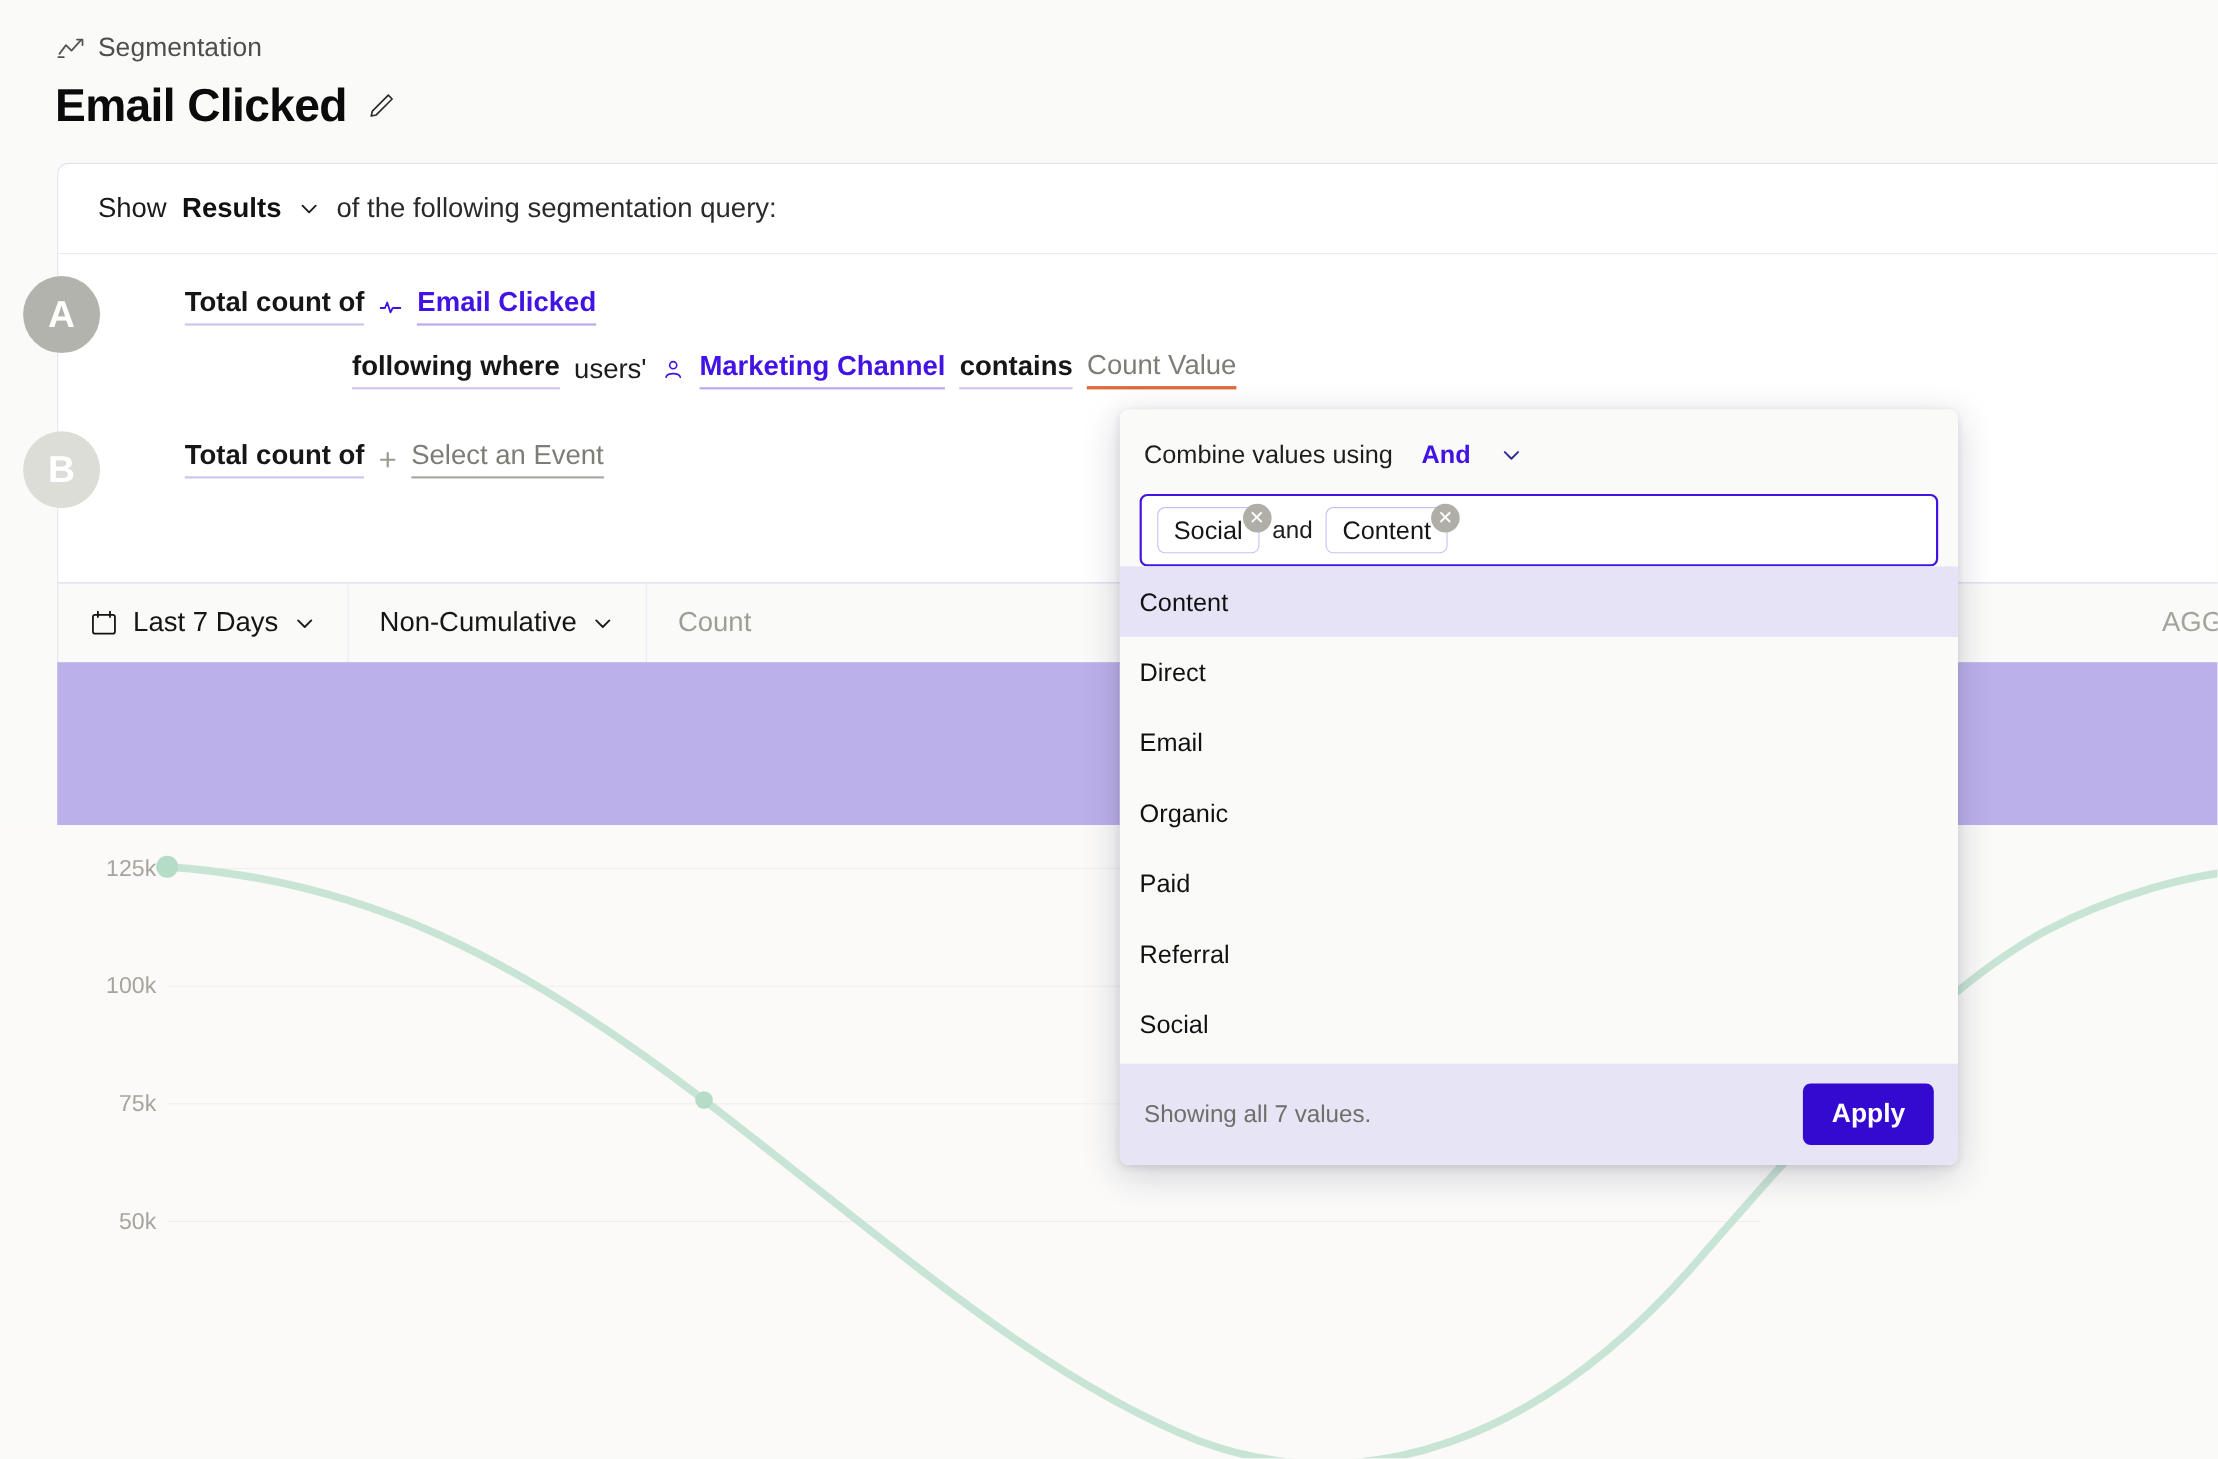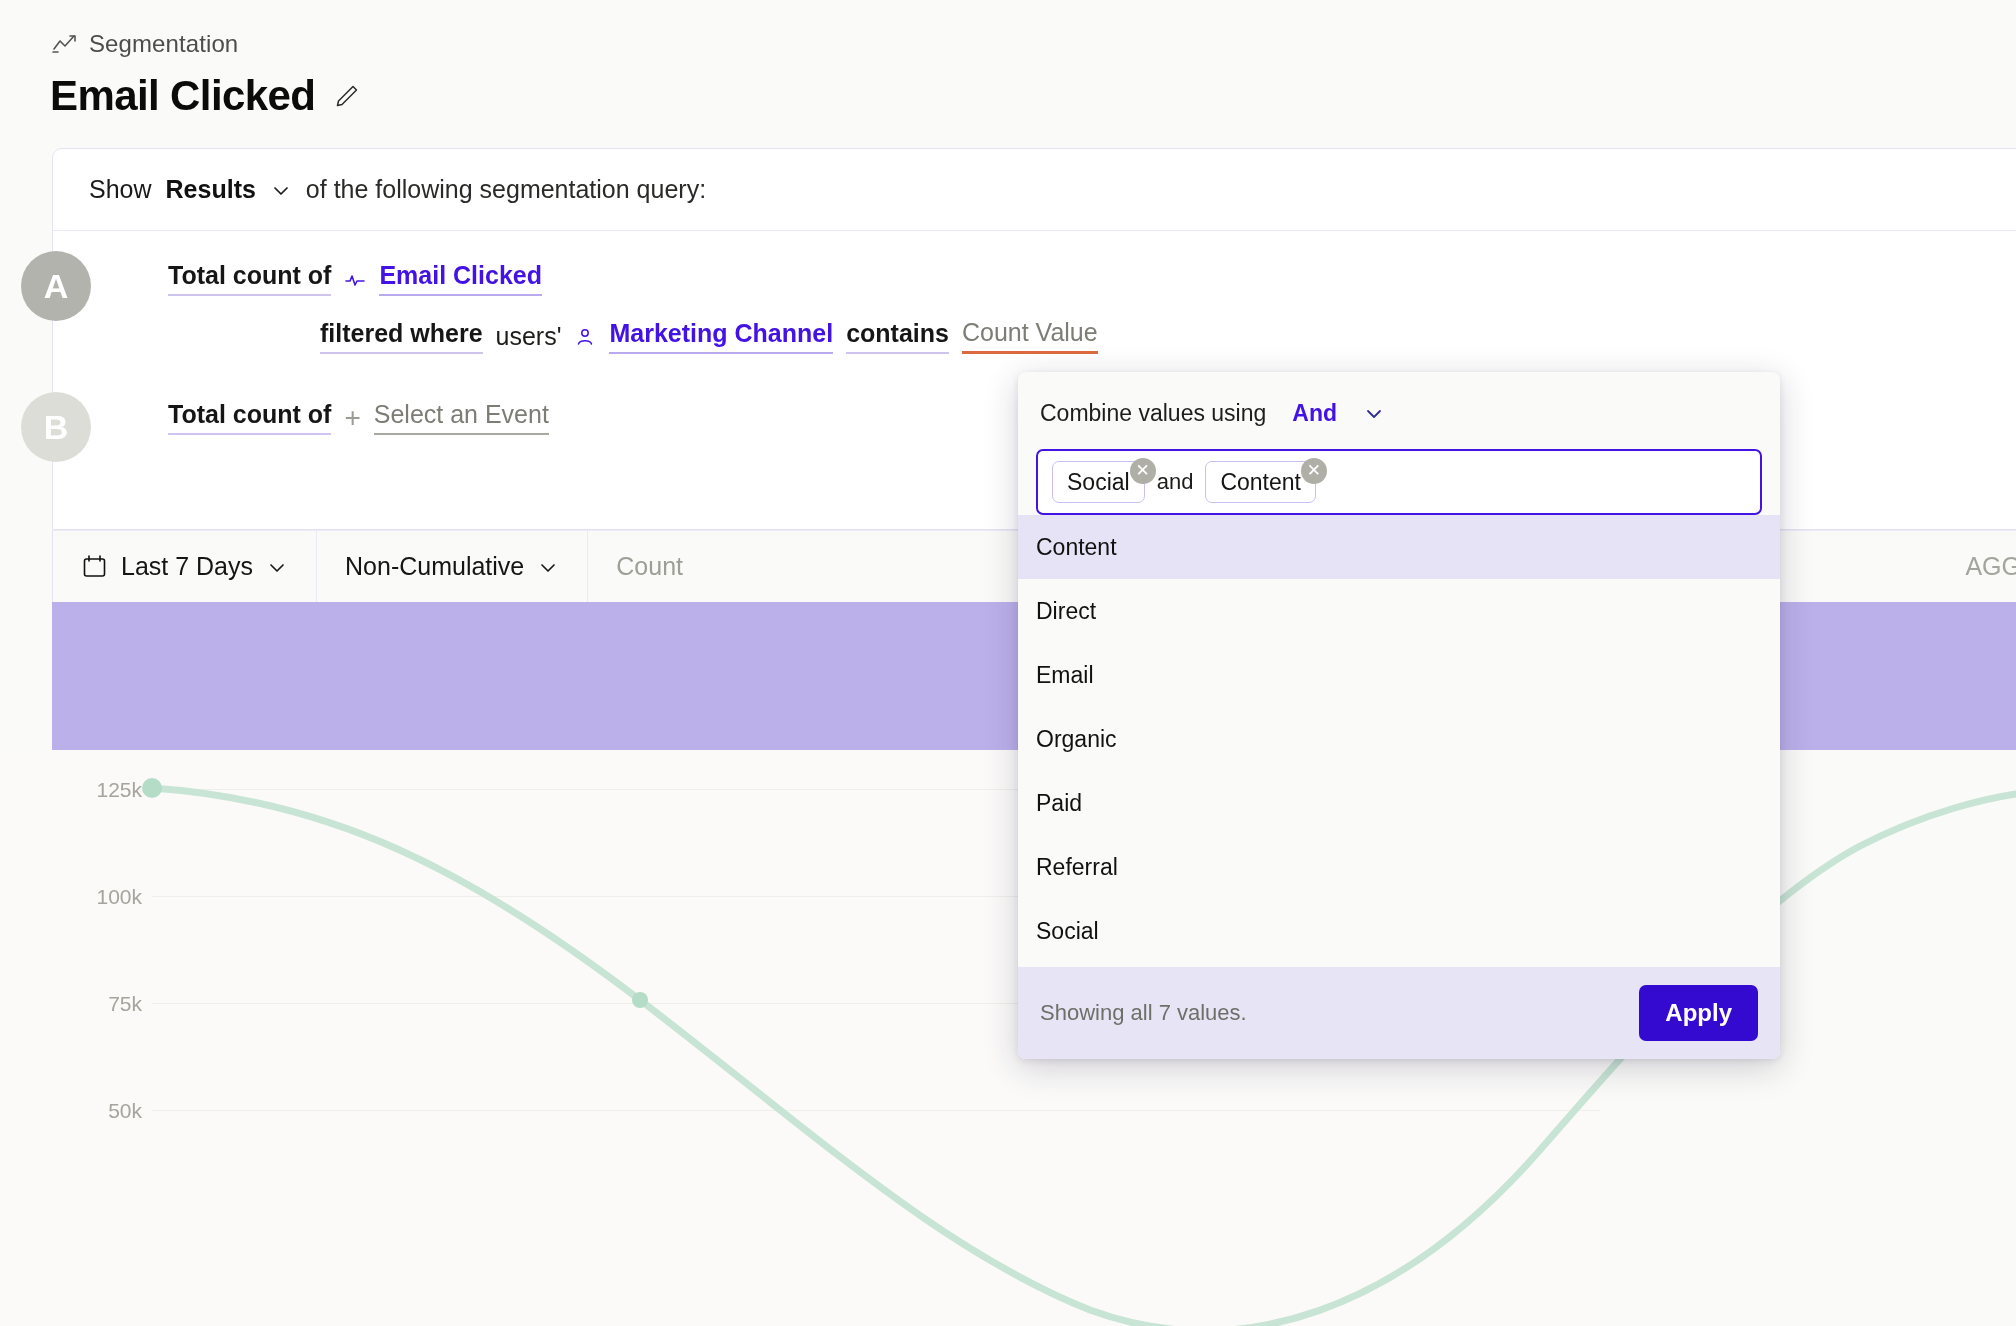--- a/index.html
+++ b/index.html
@@ -186,21 +186,21 @@
       <div class="line">
         <span class="u-dotted">Total count of</span>
         <span class="mini-ic">
           <svg viewBox="0 0 22 22" width="22" height="22" fill="none" stroke="#4313E5" stroke-width="1.6" stroke-linecap="round" stroke-linejoin="round">
               <path d="M2 12 L6 12 L8 7 L11 16 L13 12 L20 12"></path>
             </svg>
         </span>
         <span class="u-link">Email Clicked</span>
       </div>
       <div class="line line2">
-        <span class="u-dotted">filtered where</span>
+        <span class="u-dotted">following where</span>
         <span class="plain">users'</span>
         <span class="mini-ic">
           <svg viewBox="0 0 22 22" width="22" height="22" fill="none" stroke="#4313E5" stroke-width="1.5" stroke-linecap="round" stroke-linejoin="round">
             <circle cx="11" cy="7" r="3.2"></circle>
               <path d="M4.5 18 C5.5 13.5 16.5 13.5 17.5 18"></path>
             </svg>
         </span>
         <span class="u-link">Marketing Channel</span>
         <span class="u-dotted">contains</span>
         <span class="u-orange">Count Value</span>

